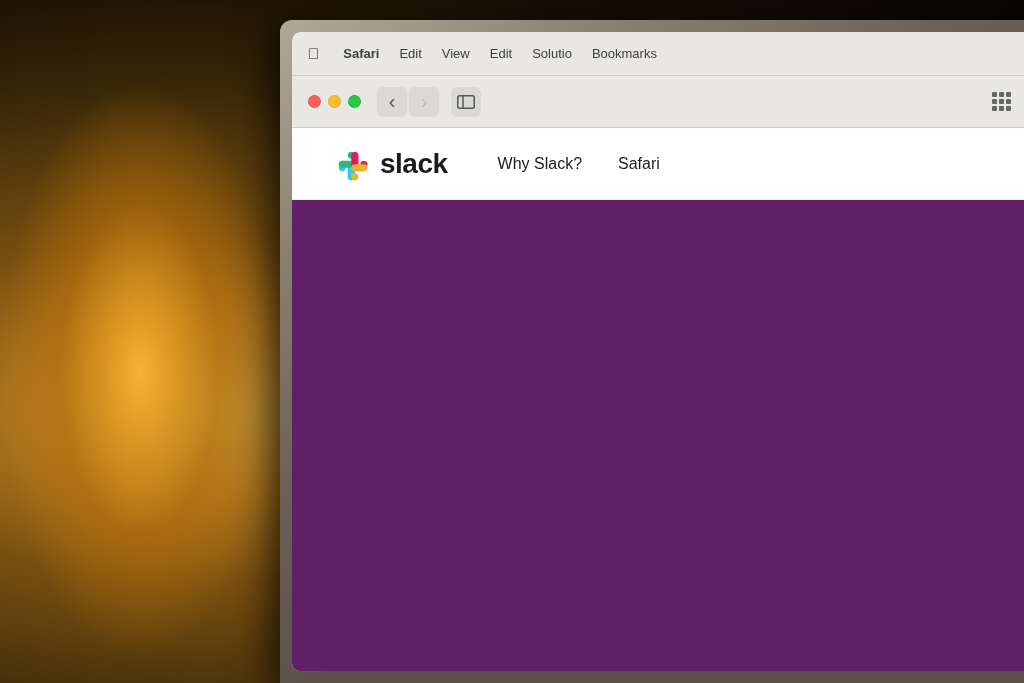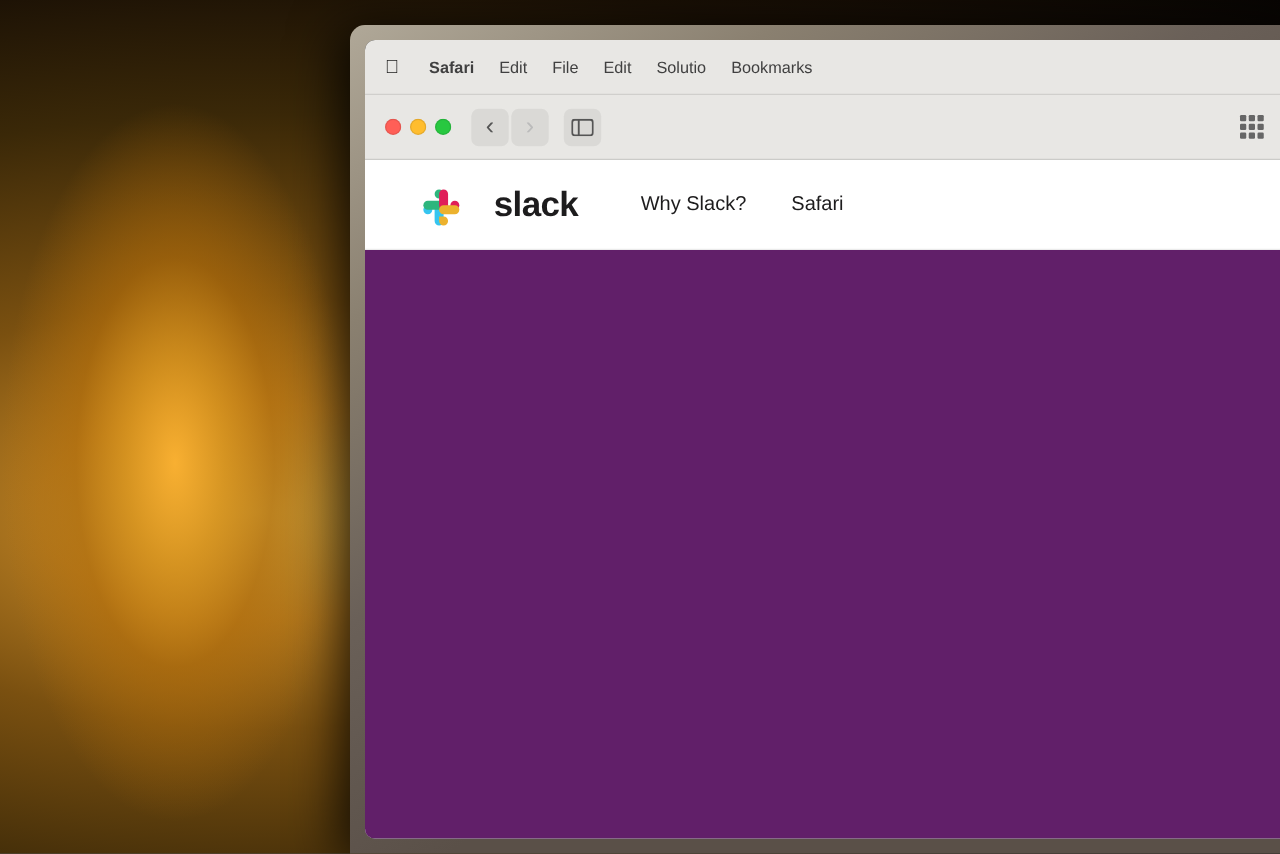--- a/index.html
+++ b/index.html
@@ -175,21 +175,21 @@
       display: flex;
       align-items: center;
       padding: 0 40px;
       border-bottom: 1px solid rgba(0,0,0,0.08);
       flex-shrink: 0;
     }
 
     .slack-logo {
       display: flex;
       align-items: center;
-      gap: 25px;
+      gap: 10px;
       margin-right: 50px;
       justify-content: space-between;
     }
 
     .slack-logo-text {
       font-size: 28px;
       font-weight: 700;
       color: #1d1c1d;
       letter-spacing: -0.5px;
     }
@@ -244,21 +244,21 @@
 
   <div class="bg-light"></div>
 
   <div class="laptop-frame">
     <div class="screen-bezel">
 
       <div class="menubar">
         <span class="apple-icon"></span>
         <span class="menu-item active">Safari</span>
         <span class="menu-item">Edit</span>
-        <span class="menu-item">File</span>
+        <span class="menu-item">View</span>
         <span class="menu-item">Edit</span>
         <span class="menu-item">Solutio</span>
         <span class="menu-item">Bookmarks</span>
       </div>
 
       <div class="safari-toolbar">
 
         <div class="traffic-lights">
           <div class="traffic-light red"></div>
           <div class="traffic-light yellow"></div>

